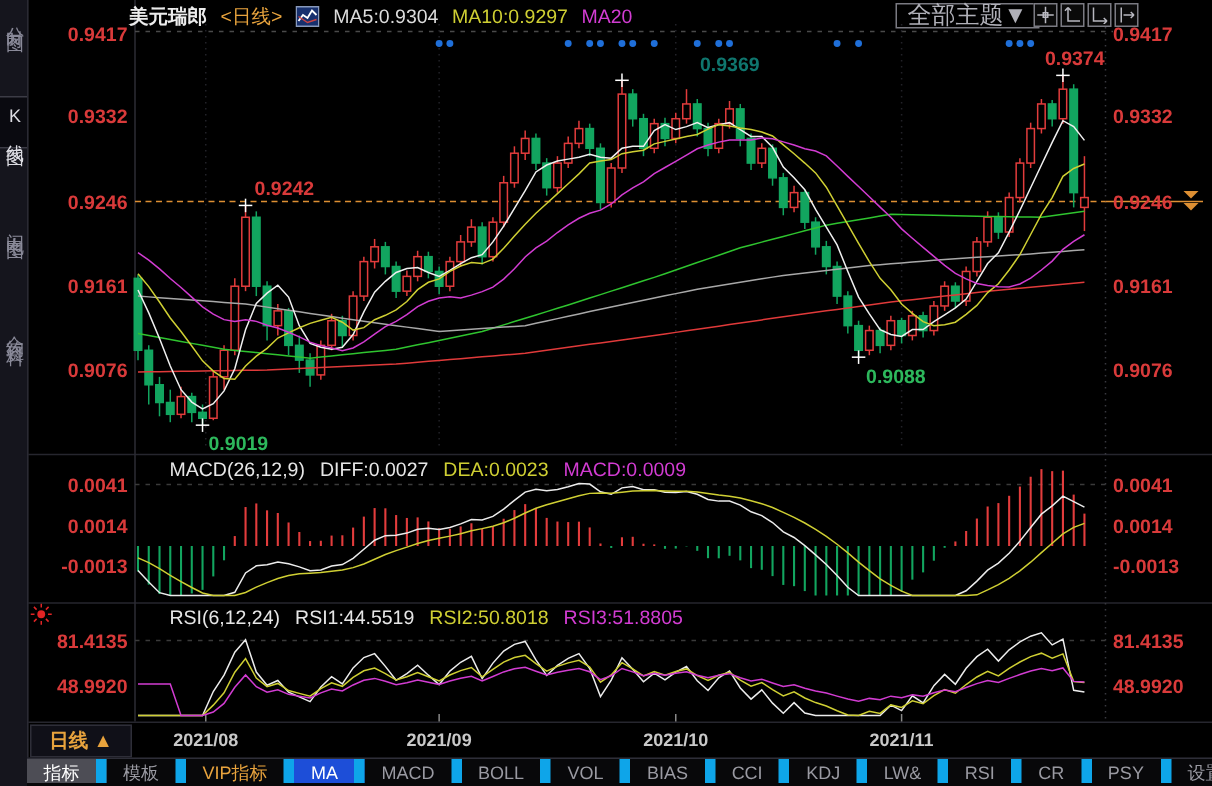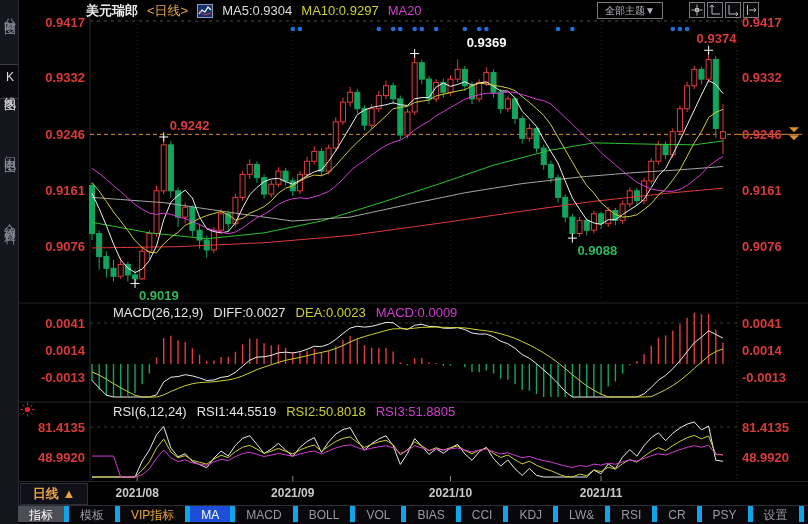--- a/index.html
+++ b/index.html
@@ -15,21 +15,21 @@
                  padding:5px 0;left:0;}
   
   #topbar{position:absolute;left:86px;top:2px;height:17px;display:flex;align-items:center;gap:9px;
           z-index:6;font-size:13px;white-space:nowrap;}
   .t-title{color:#ececec;font-weight:bold;}
   .t-period{color:#e8a33d;}
   .t-ma{color:#dcdcdc;}
   .t-ma10{color:#cfcf33;}
   .t-ma20{color:#d23cd2;}
   #theme-btn{position:absolute;left:597px;top:2px;height:15px;line-height:15px;padding:0 7px;
-             border:1px solid #7a7a82;color:#b0b0b8;font-size:10px;z-index:6;cursor:pointer;}
+             border:1px solid #7a7a82;color:#b0b0b8;font-size:16px;z-index:6;cursor:pointer;}
   #tool-icons{position:absolute;left:689px;top:2px;display:flex;gap:2px;z-index:6;}
   .tool-btn{width:14px;height:14px;border:1px solid #7a7a82;display:flex;align-items:center;
             justify-content:center;cursor:pointer;background:#0a0a0a;}
   
   .tick{position:absolute;font-size:13px;font-weight:bold;color:#d93a3a;z-index:4;height:15px;line-height:15px;}
   .tick.left{left:22px;width:63px;text-align:right;}
   .tick.right{left:742px;width:64px;text-align:left;}
   
   .ann{position:absolute;font-size:13px;font-weight:bold;z-index:4;white-space:nowrap;}
   
@@ -43,21 +43,21 @@
   
   #period-selector{position:absolute;left:20px;top:483px;width:66px;height:20px;line-height:20px;
                    text-align:center;color:#e8a33d;font-weight:bold;font-size:13px;background:#101018;
                    border:1px solid #2e2e38;z-index:4;cursor:pointer;}
   .xlab{position:absolute;top:486px;width:70px;text-align:center;color:#c8c8c8;font-size:12px;
         font-weight:bold;z-index:4;}
   
   #tabbar{position:absolute;left:18px;right:0;top:505px;height:19px;background:#08080a;
           border-top:1px solid #2e2e38;display:flex;z-index:5;}
   .tab{height:16px;line-height:19px;padding:0 11px;font-size:12px;color:#9a9aa2;
-       border-right:5px solid #0ea5e9;cursor:pointer;white-space:nowrap;}
+       border-right:7px solid #0ea5e9;cursor:pointer;white-space:nowrap;}
   .tab.sel-a{background:#4d4d55;color:#fff;}
   .tab.sel-b{background:#1d4ed8;color:#fff;}
   .tab.vip{color:#e8a33d;}
 </style>
 </head>
 <body>
 
 <div id="app">
 
   <svg id="chart-svg" width="808" height="524">
@@ -479,21 +479,21 @@
       <div class="tab">CR</div>
       <div class="tab">PSY</div>
       <div class="tab">设置</div>
     </div>
 
 <div class="xlab" style="left: 102.171px; text-align: center;">2021/08</div>
     <div class="xlab" style="left: 257.76px;">2021/09</div>
     <div class="xlab" style="left: 415.5px;">2021/10</div>
     <div class="xlab" style="left: 566.07px;">2021/11</div>
     <div class="ann" style="color: rgb(217, 58, 58); left: 169.7px; top: 117.956px;">0.9242</div>
-    <div class="ann" style="color: #ffffff; left: 422.65px; top: 34.5308px; padding-left: 44px;">0.9369</div>
+    <div class="ann" style="color: #0f766e; left: 422.65px; top: 34.5308px; padding-left: 44px;">0.9369</div>
     <div class="ann" style="color: rgb(217, 58, 58); left: 696.62px; top: 31.2463px; text-align: center;">0.9374</div>
     <div class="ann" style="color: rgb(45, 184, 92); left: 139.02px; top: 288.443px;">0.9019</div>
     <div class="ann" style="color: rgb(45, 184, 92); left: 577.39px; top: 243.117px;">0.9088</div>
     <div class="tick left" style="top: 14.5px;">0.9417</div>
     <div class="tick right" style="top: 14.5px;">0.9417</div>
     <div class="tick left" style="top: 70.3358px;">0.9332</div>
     <div class="tick right" style="top: 70.3358px;">0.9332</div>
     <div class="tick left" style="top: 126.828px;">0.9246</div>
     <div class="tick right" style="top: 126.828px;">0.9246</div>
     <div class="tick left" style="top: 182.664px;">0.9161</div>

